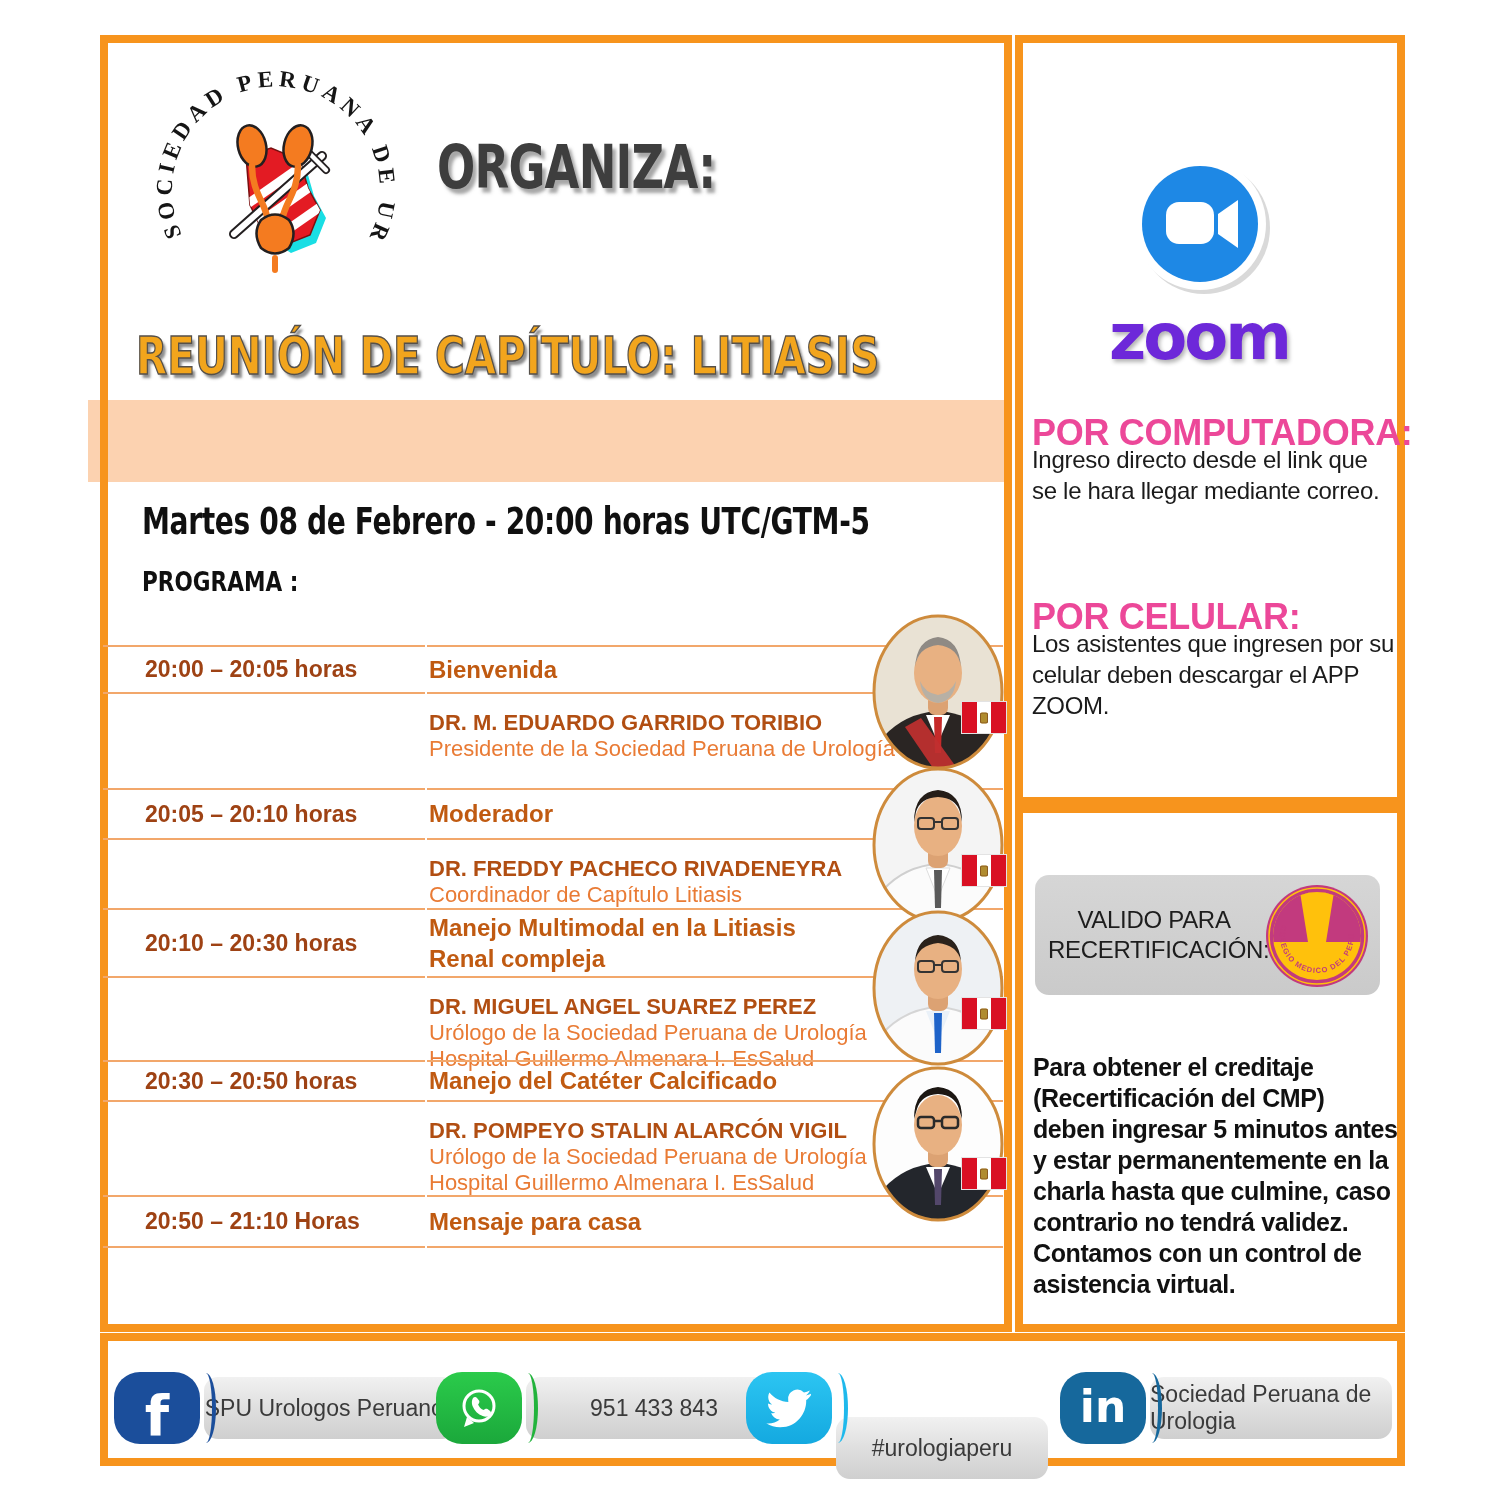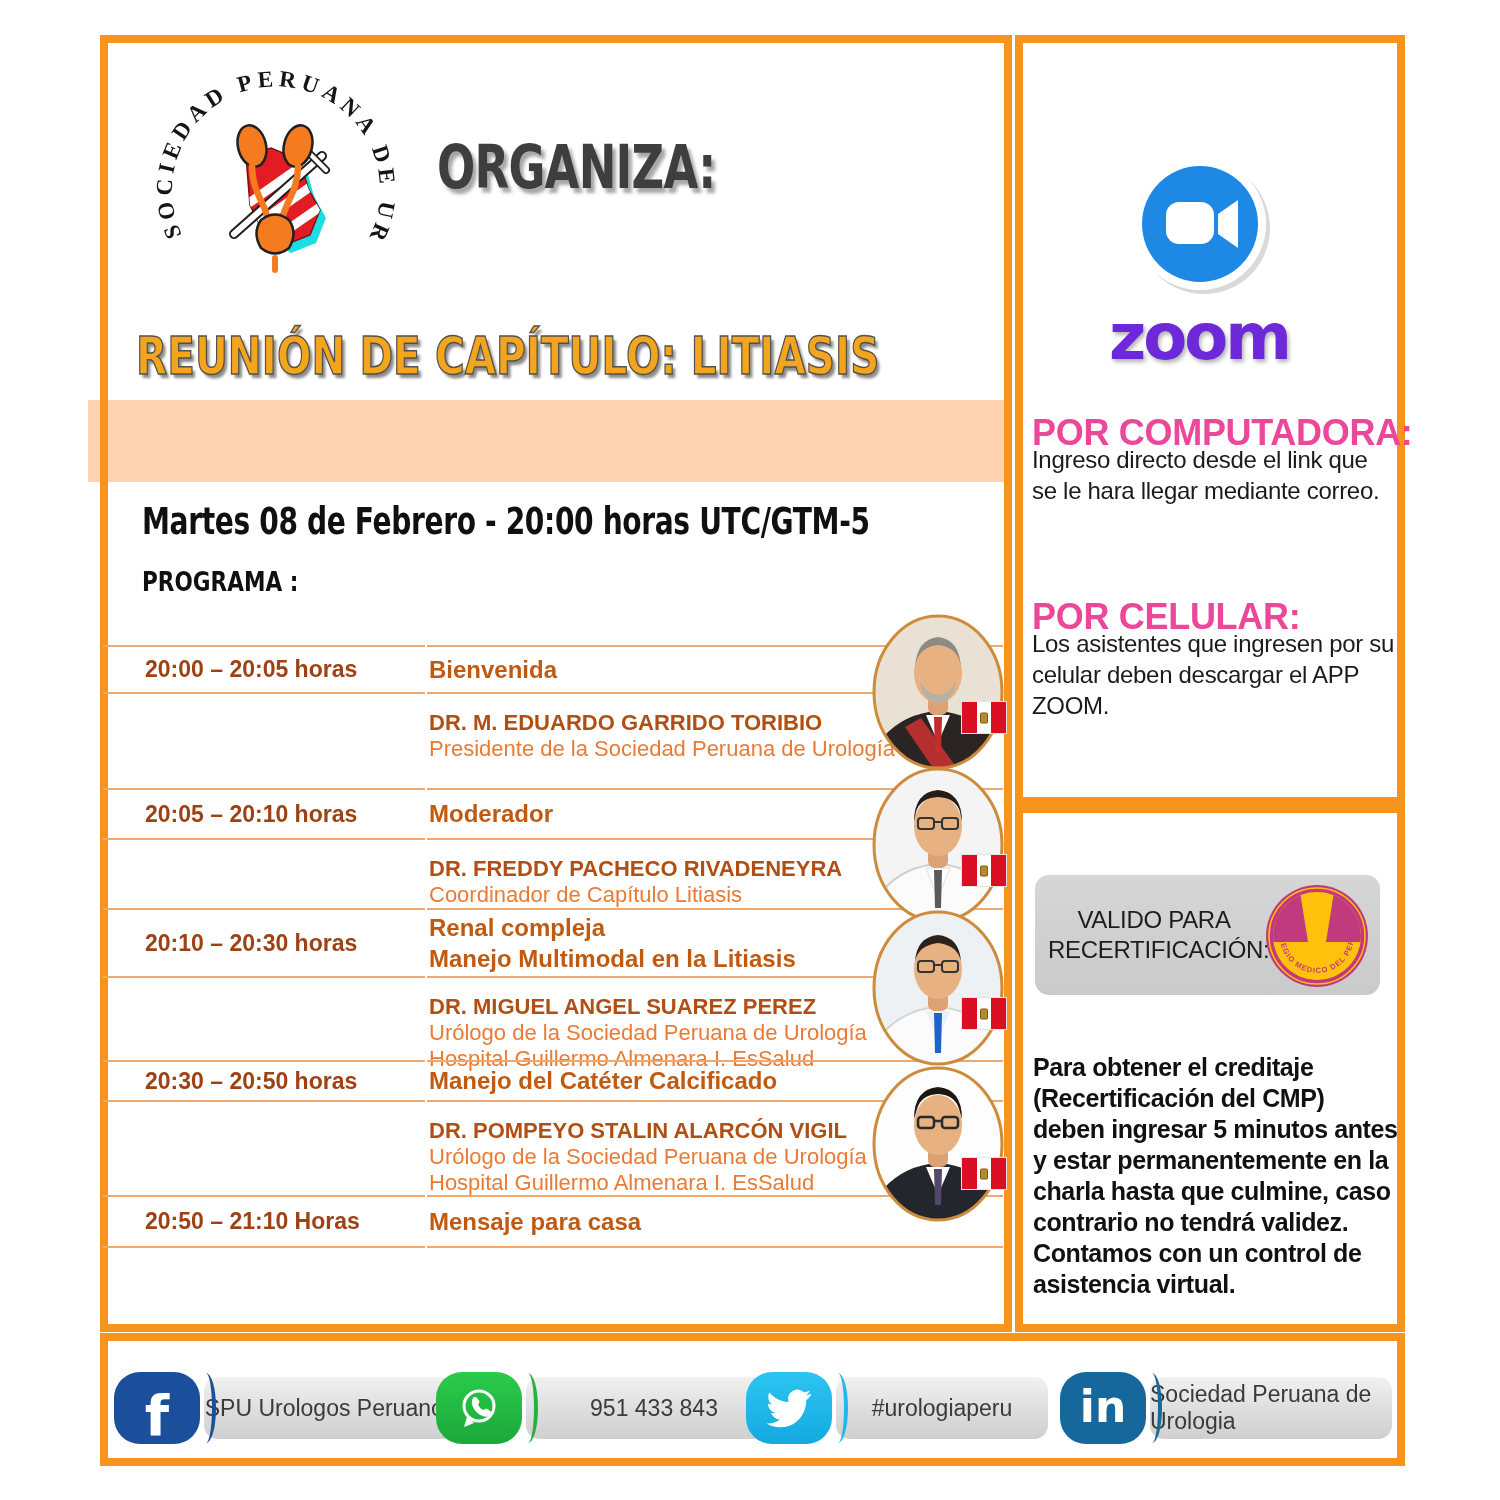--- a/index.html
+++ b/index.html
@@ -169,22 +169,22 @@
         <div class="srole">Coordinador de Capítulo Litiasis</div>
       </div>
     </div>
   </div>
   <div class="session s2">
     <div class="srow head">
       <div class="cell time-c">
           <div class="time">20:10 – 20:30 horas</div>
         </div>
       <div class="cell main-c">
+        <div class="stitle">Manejo Multimodal en la Litiasis</div>
         <div class="stitle">Renal compleja</div>
-        <div class="stitle">Manejo Multimodal en la Litiasis</div>
       </div>
     </div>
     <div class="srow body">
       <div class="cell time-c"></div>
       <div class="cell main-c">
         <div class="sname">DR. MIGUEL ANGEL SUAREZ PEREZ</div>
         <div class="srole">Urólogo de la Sociedad Peruana de Urología</div>
         <div class="srole">Hospital  Guillermo Almenara I. EsSalud</div>
       </div>
     </div>
@@ -393,19 +393,19 @@
   <span class="arc wa-arc"></span>
 </div>
 <div class="pill" style="left:526px;width:256px;">951 433 843</div>
 
 <div class="social-icon tw-bg" style="left:746px;top:1372px;">
   <svg width="48" height="48" viewBox="0 0 24 24">
     <path fill="#ffffff" d="M23 4.9c-.8.4-1.7.6-2.6.8.9-.6 1.6-1.5 2-2.5-.9.5-1.9.9-2.9 1.1A4.6 4.6 0 0 0 11.6 8c0 .4 0 .7.1 1-3.8-.2-7.2-2-9.5-4.8-.4.7-.6 1.5-.6 2.3 0 1.6.8 3 2 3.8-.7 0-1.5-.2-2.1-.5v.1c0 2.2 1.6 4.1 3.7 4.5-.4.1-.8.2-1.2.2-.3 0-.6 0-.9-.1.6 1.8 2.3 3.2 4.3 3.2a9.2 9.2 0 0 1-5.7 2c-.4 0-.7 0-1.1-.1a13 13 0 0 0 7 2c8.4 0 13-7 13-13v-.6c.9-.6 1.7-1.4 2.3-2.3z"></path>
   </svg>
   <span class="arc tw-arc"></span>
 </div>
-<div class="pill" style="left:836px;width:212px;">#urologiaperu</div>
+<div class="pill" style="left:836px;width:212px;margin-top:40px;">#urologiaperu</div>
 
 <div class="social-icon li-bg" style="left:1060px;top:1372px;">
   <span class="li-in">in</span>
   <span class="arc li-arc"></span>
 </div>
 <div class="pill" style="left:1150px;width:242px;">Sociedad Peruana de Urologia</div>
 
 </body></html>

